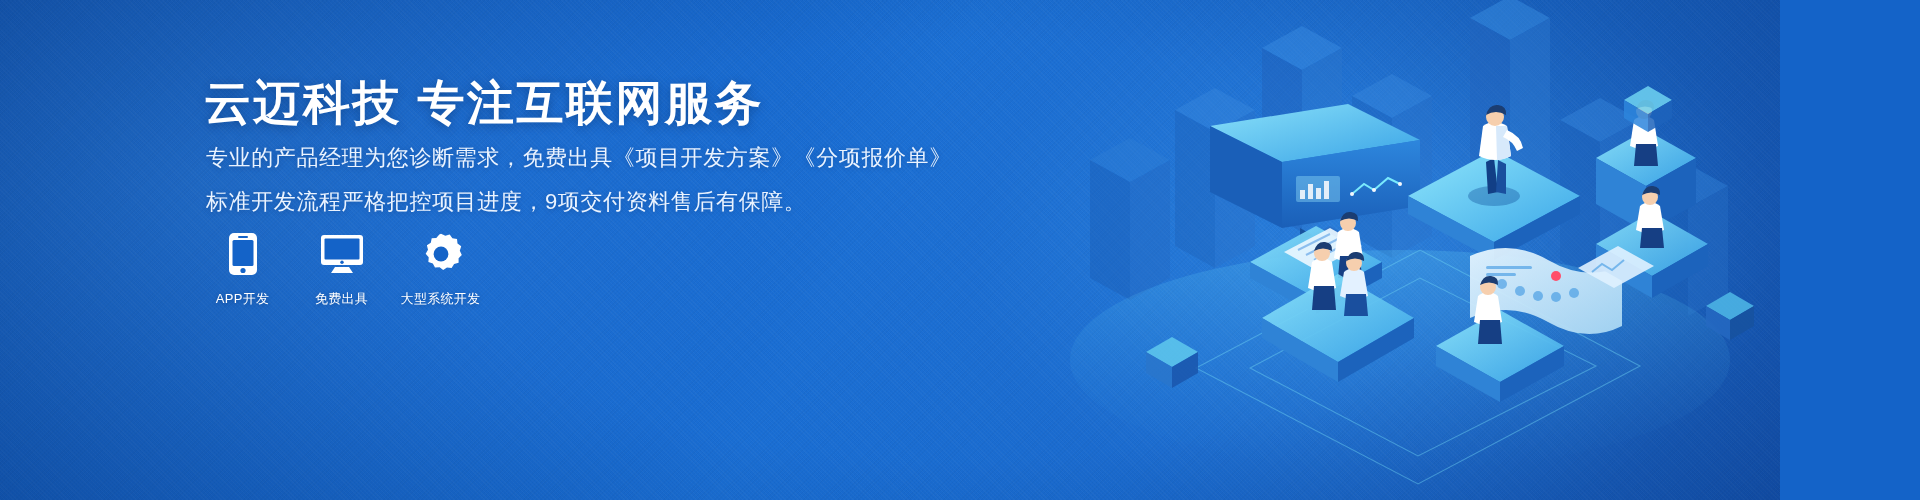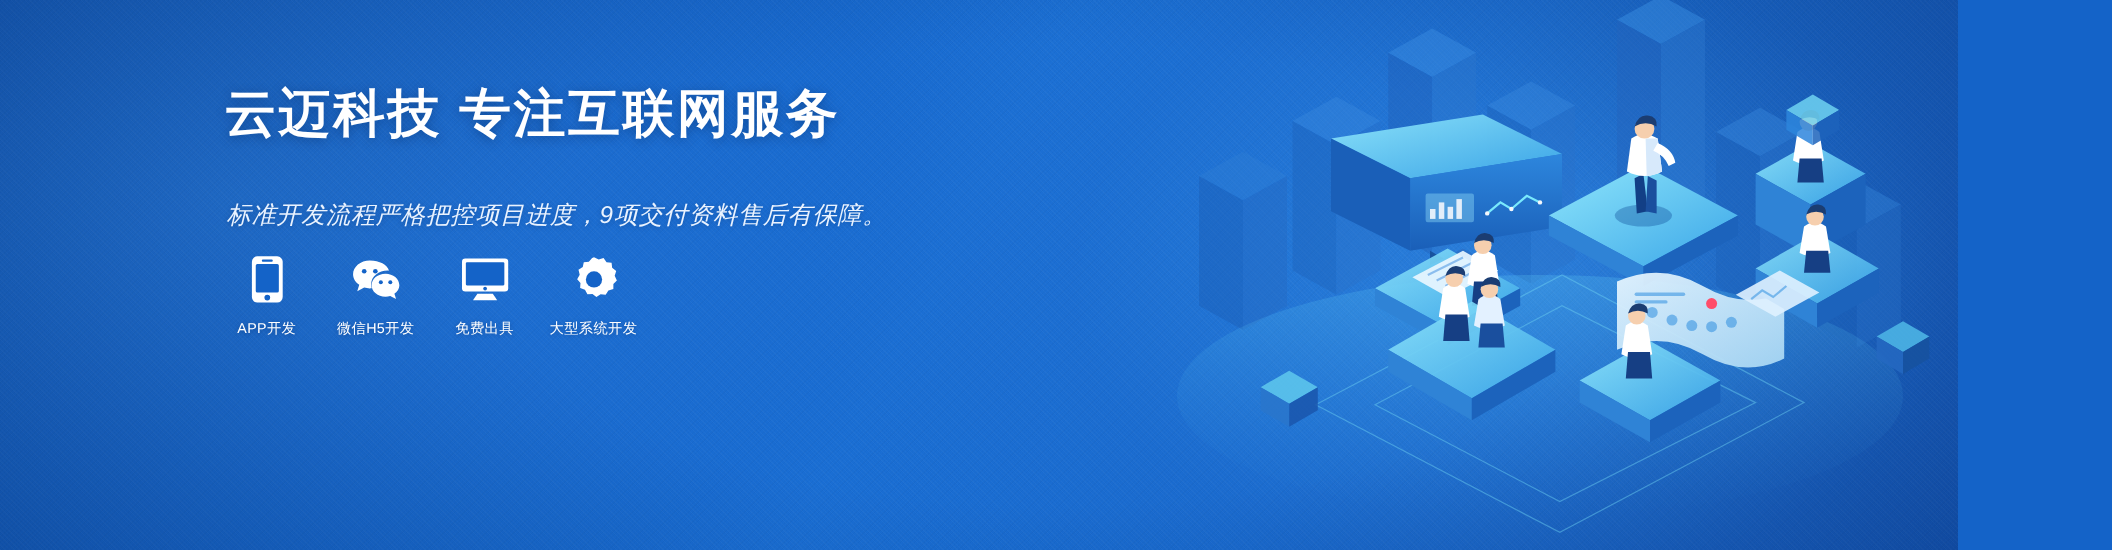--- a/index.html
+++ b/index.html
@@ -49,21 +49,21 @@
   }
   .subline {
     position:absolute; left:6px;
     font-size:22px;
     letter-spacing:0.6px;
     color:#eaf3ff;
     white-space:nowrap;
     text-shadow:0 1px 5px rgba(3,35,85,0.30);
   }
   .subline.l1 { top:143px; }
-  .subline.l2 { top:181px;font-style:italic; }
+  .subline.l2 { top:187px; }
 
   
   .services {
     position:absolute; top:232px; left:6px;
     display:flex; align-items:flex-start;
     gap:26px;
   }
   .service {
     width:73px;
     display:flex; flex-direction:column; align-items:center;
@@ -302,51 +302,39 @@
         <polygon points="706,306 730,320 730,340 706,326" fill="#2569c2"></polygon>
         <polygon points="754,306 730,320 730,340 754,326" fill="#17529f"></polygon>
       </g>
     </svg>
   </div>
 
   <div class="content">
 
     <div class="headline">云迈科技 专注互联网服务</div>
 
+    <div class="subline l1">专业的产品经理为您诊断需求，免费出具《项目开发方案》《分项报价单》</div>
 
     <div class="subline l2">标准开发流程严格把控项目进度，9项交付资料售后有保障。</div>
 
     <div class="services">
 
       <div class="service">
         <div class="service-icon">
           <svg width="30" height="44" viewBox="0 0 30 44" xmlns="http://www.w3.org/2000/svg">
             <rect x="1" y="1" width="28" height="42" rx="5" fill="#ffffff"></rect>
             <rect x="4.5" y="8" width="21" height="26" rx="1.5" fill="#1463c8"></rect>
             <rect x="10" y="4" width="10" height="2" rx="1" fill="#1463c8"></rect>
             <circle cx="15" cy="38.5" r="2.6" fill="#1463c8"></circle>
           </svg>
         </div>
         <div class="service-label">APP开发</div>
       </div>
 
 
-      <div class="service">
-        <div class="service-icon">
-          <svg width="46" height="40" viewBox="0 0 46 40" xmlns="http://www.w3.org/2000/svg">
-            <path d="M17 2 C8 2 1 8 1 15.2 c0 4 2.3 7.6 5.9 10 L5 31.2 l6.6 -3.4 c1.7 .5 3.5 .8 5.4 .8 c.6 0 1.2 0 1.8 -.1 c-.4 -1.2 -.6 -2.4 -.6 -3.7 C18.2 17.2 25.3 11.6 34 11.6 c.4 0 .8 0 1.2 .1 C33.6 6 26.1 2 17 2 z" fill="#ffffff"></path>
-            <circle cx="11.6" cy="12.2" r="2.2" fill="#1463c8"></circle>
-            <circle cx="22.2" cy="12.2" r="2.2" fill="#1463c8"></circle>
-            <path d="M45 25.6 c0 -6 -5.9 -10.9 -13.2 -10.9 c-7.3 0 -13.2 4.9 -13.2 10.9 c0 6 5.9 10.9 13.2 10.9 c1.6 0 3.1 -.2 4.5 -.7 l5.6 2.9 l-1.6 -5.1 c2.9 -2 4.7 -4.9 4.7 -8 z" fill="#ffffff"></path>
-            <circle cx="27.4" cy="22.6" r="1.9" fill="#1463c8"></circle>
-            <circle cx="36.4" cy="22.6" r="1.9" fill="#1463c8"></circle>
-          </svg>
-        </div>
-        <div class="service-label">微信H5开发</div>
-      </div>
 
       <div class="service">
         <div class="service-icon">
           <svg width="44" height="40" viewBox="0 0 44 40" xmlns="http://www.w3.org/2000/svg">
             <rect x="1" y="1" width="42" height="30" rx="3" fill="#ffffff"></rect>
             <rect x="4.5" y="4.5" width="35" height="21" rx="1" fill="#1463c8"></rect>
             <circle cx="22" cy="28.3" r="1.7" fill="#1463c8"></circle>
             <polygon points="15,33 29,33 33,39 11,39" fill="#ffffff"></polygon>
           </svg>
         </div>

